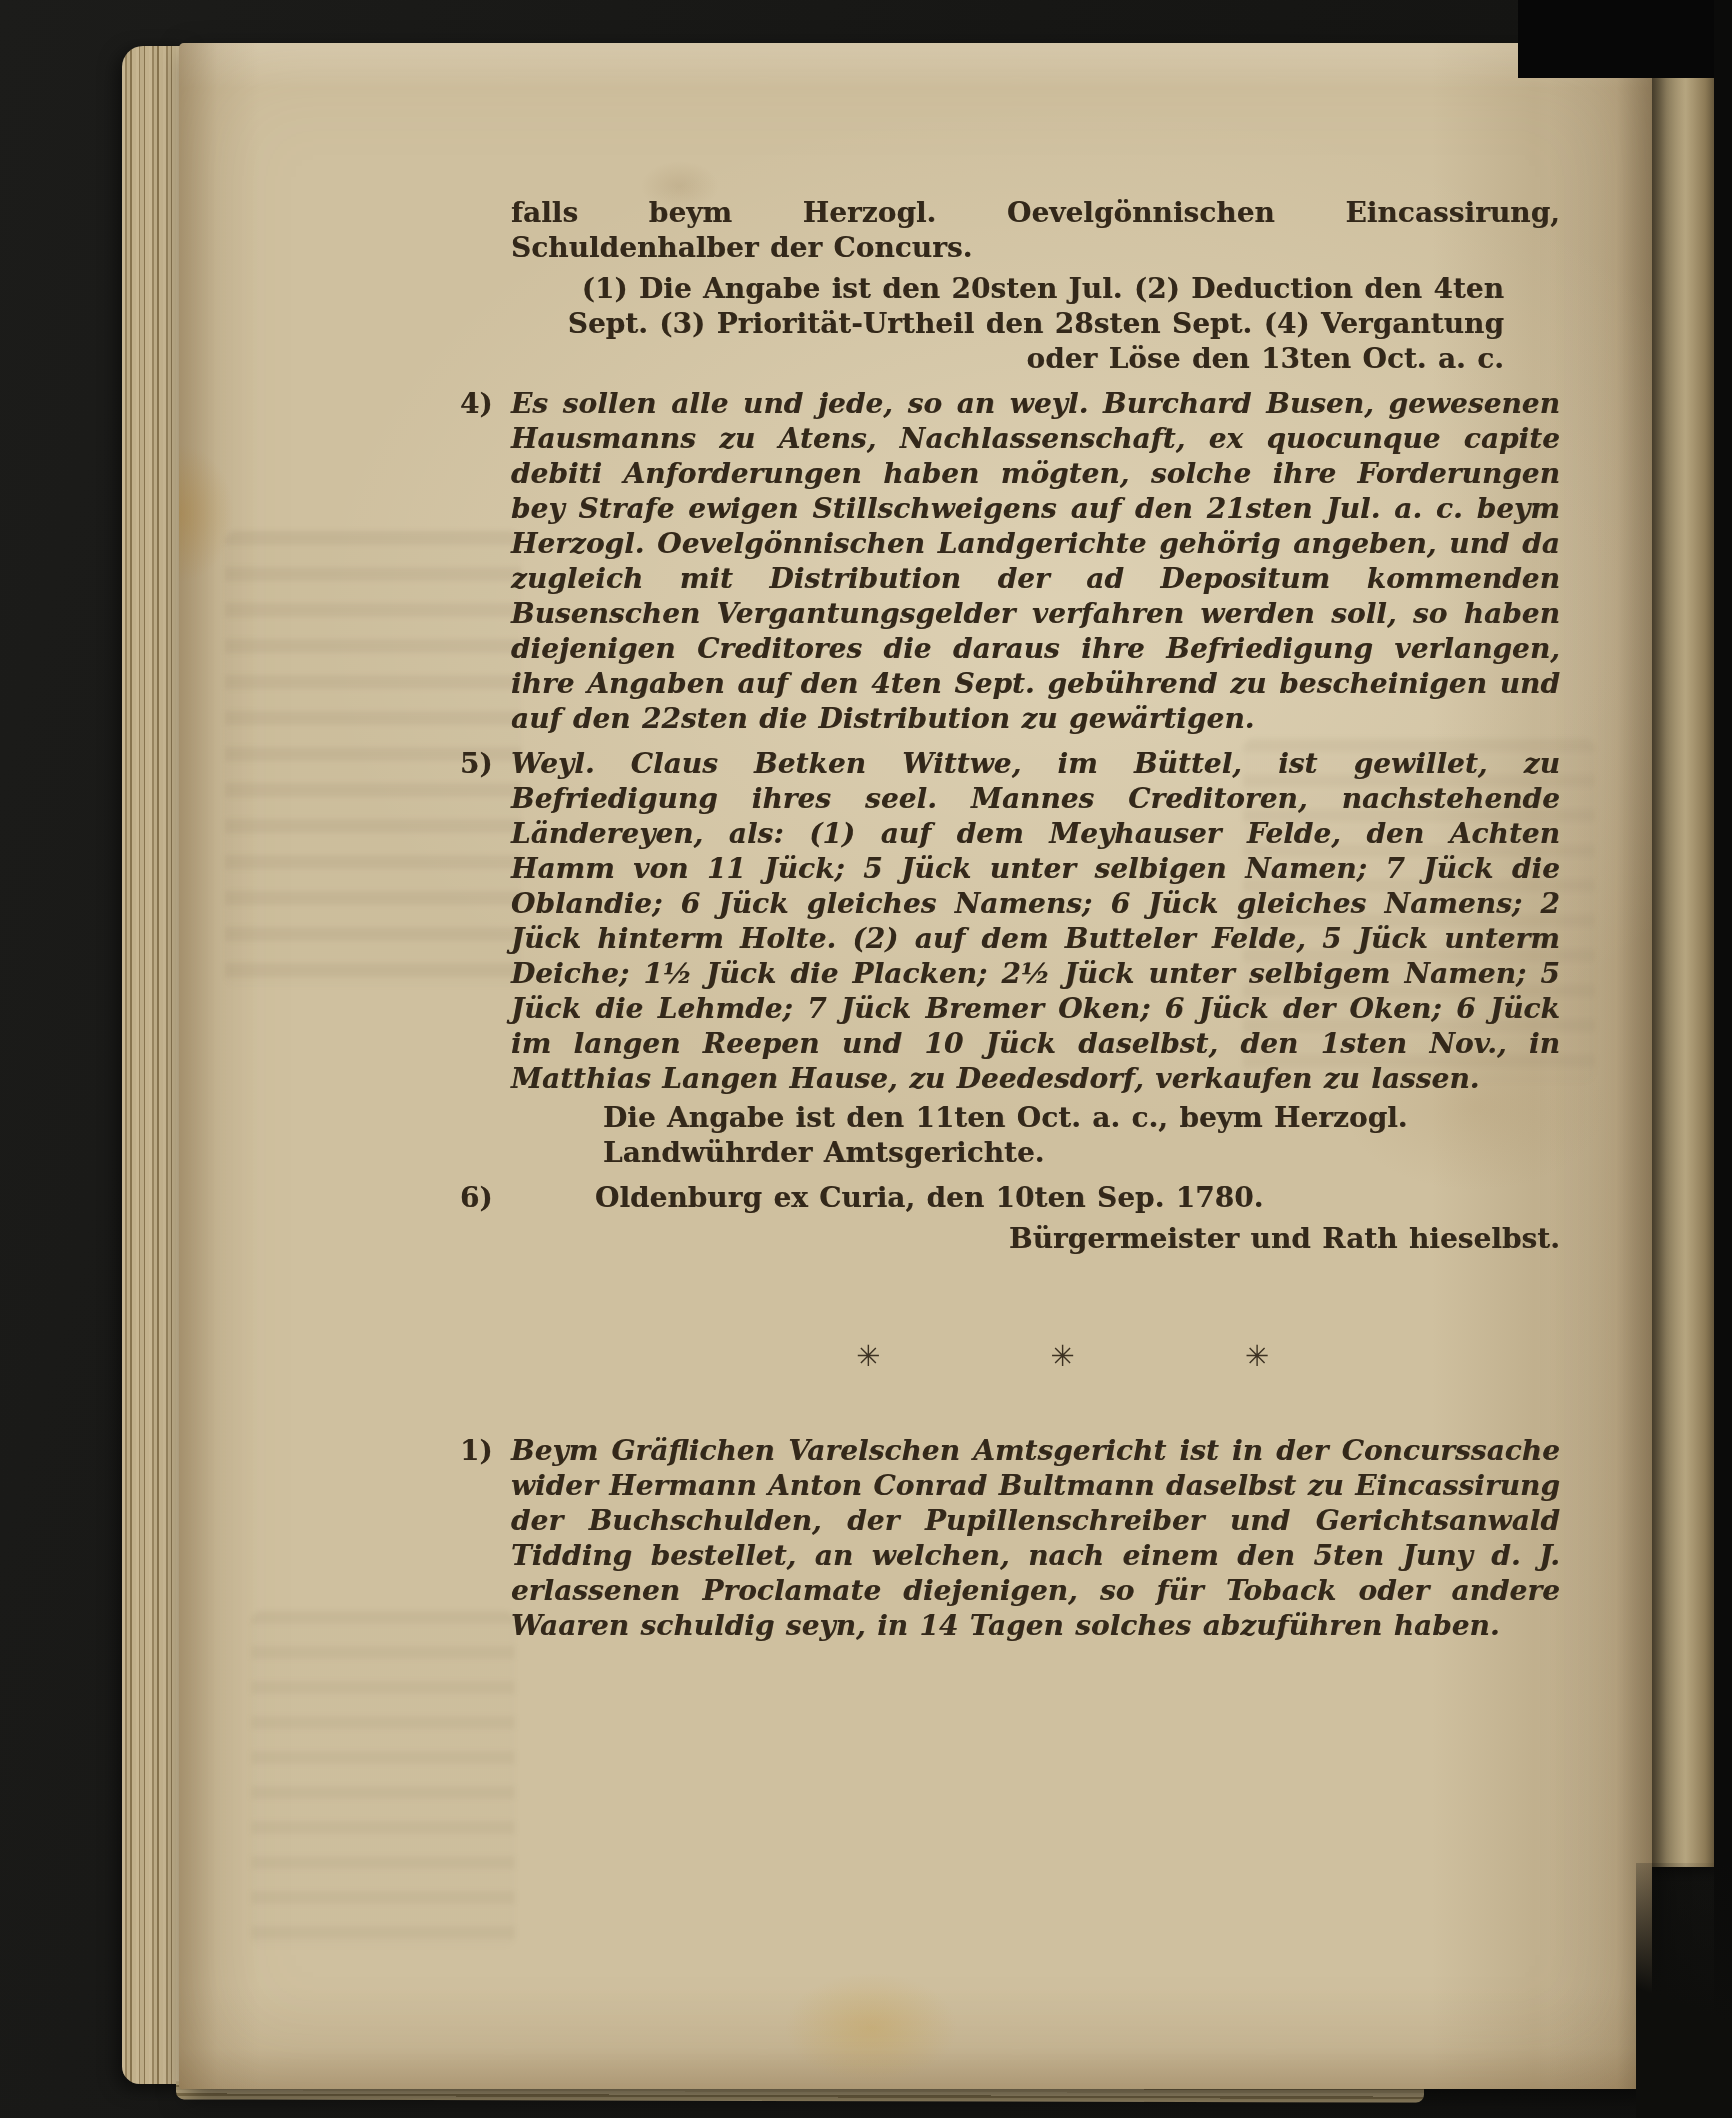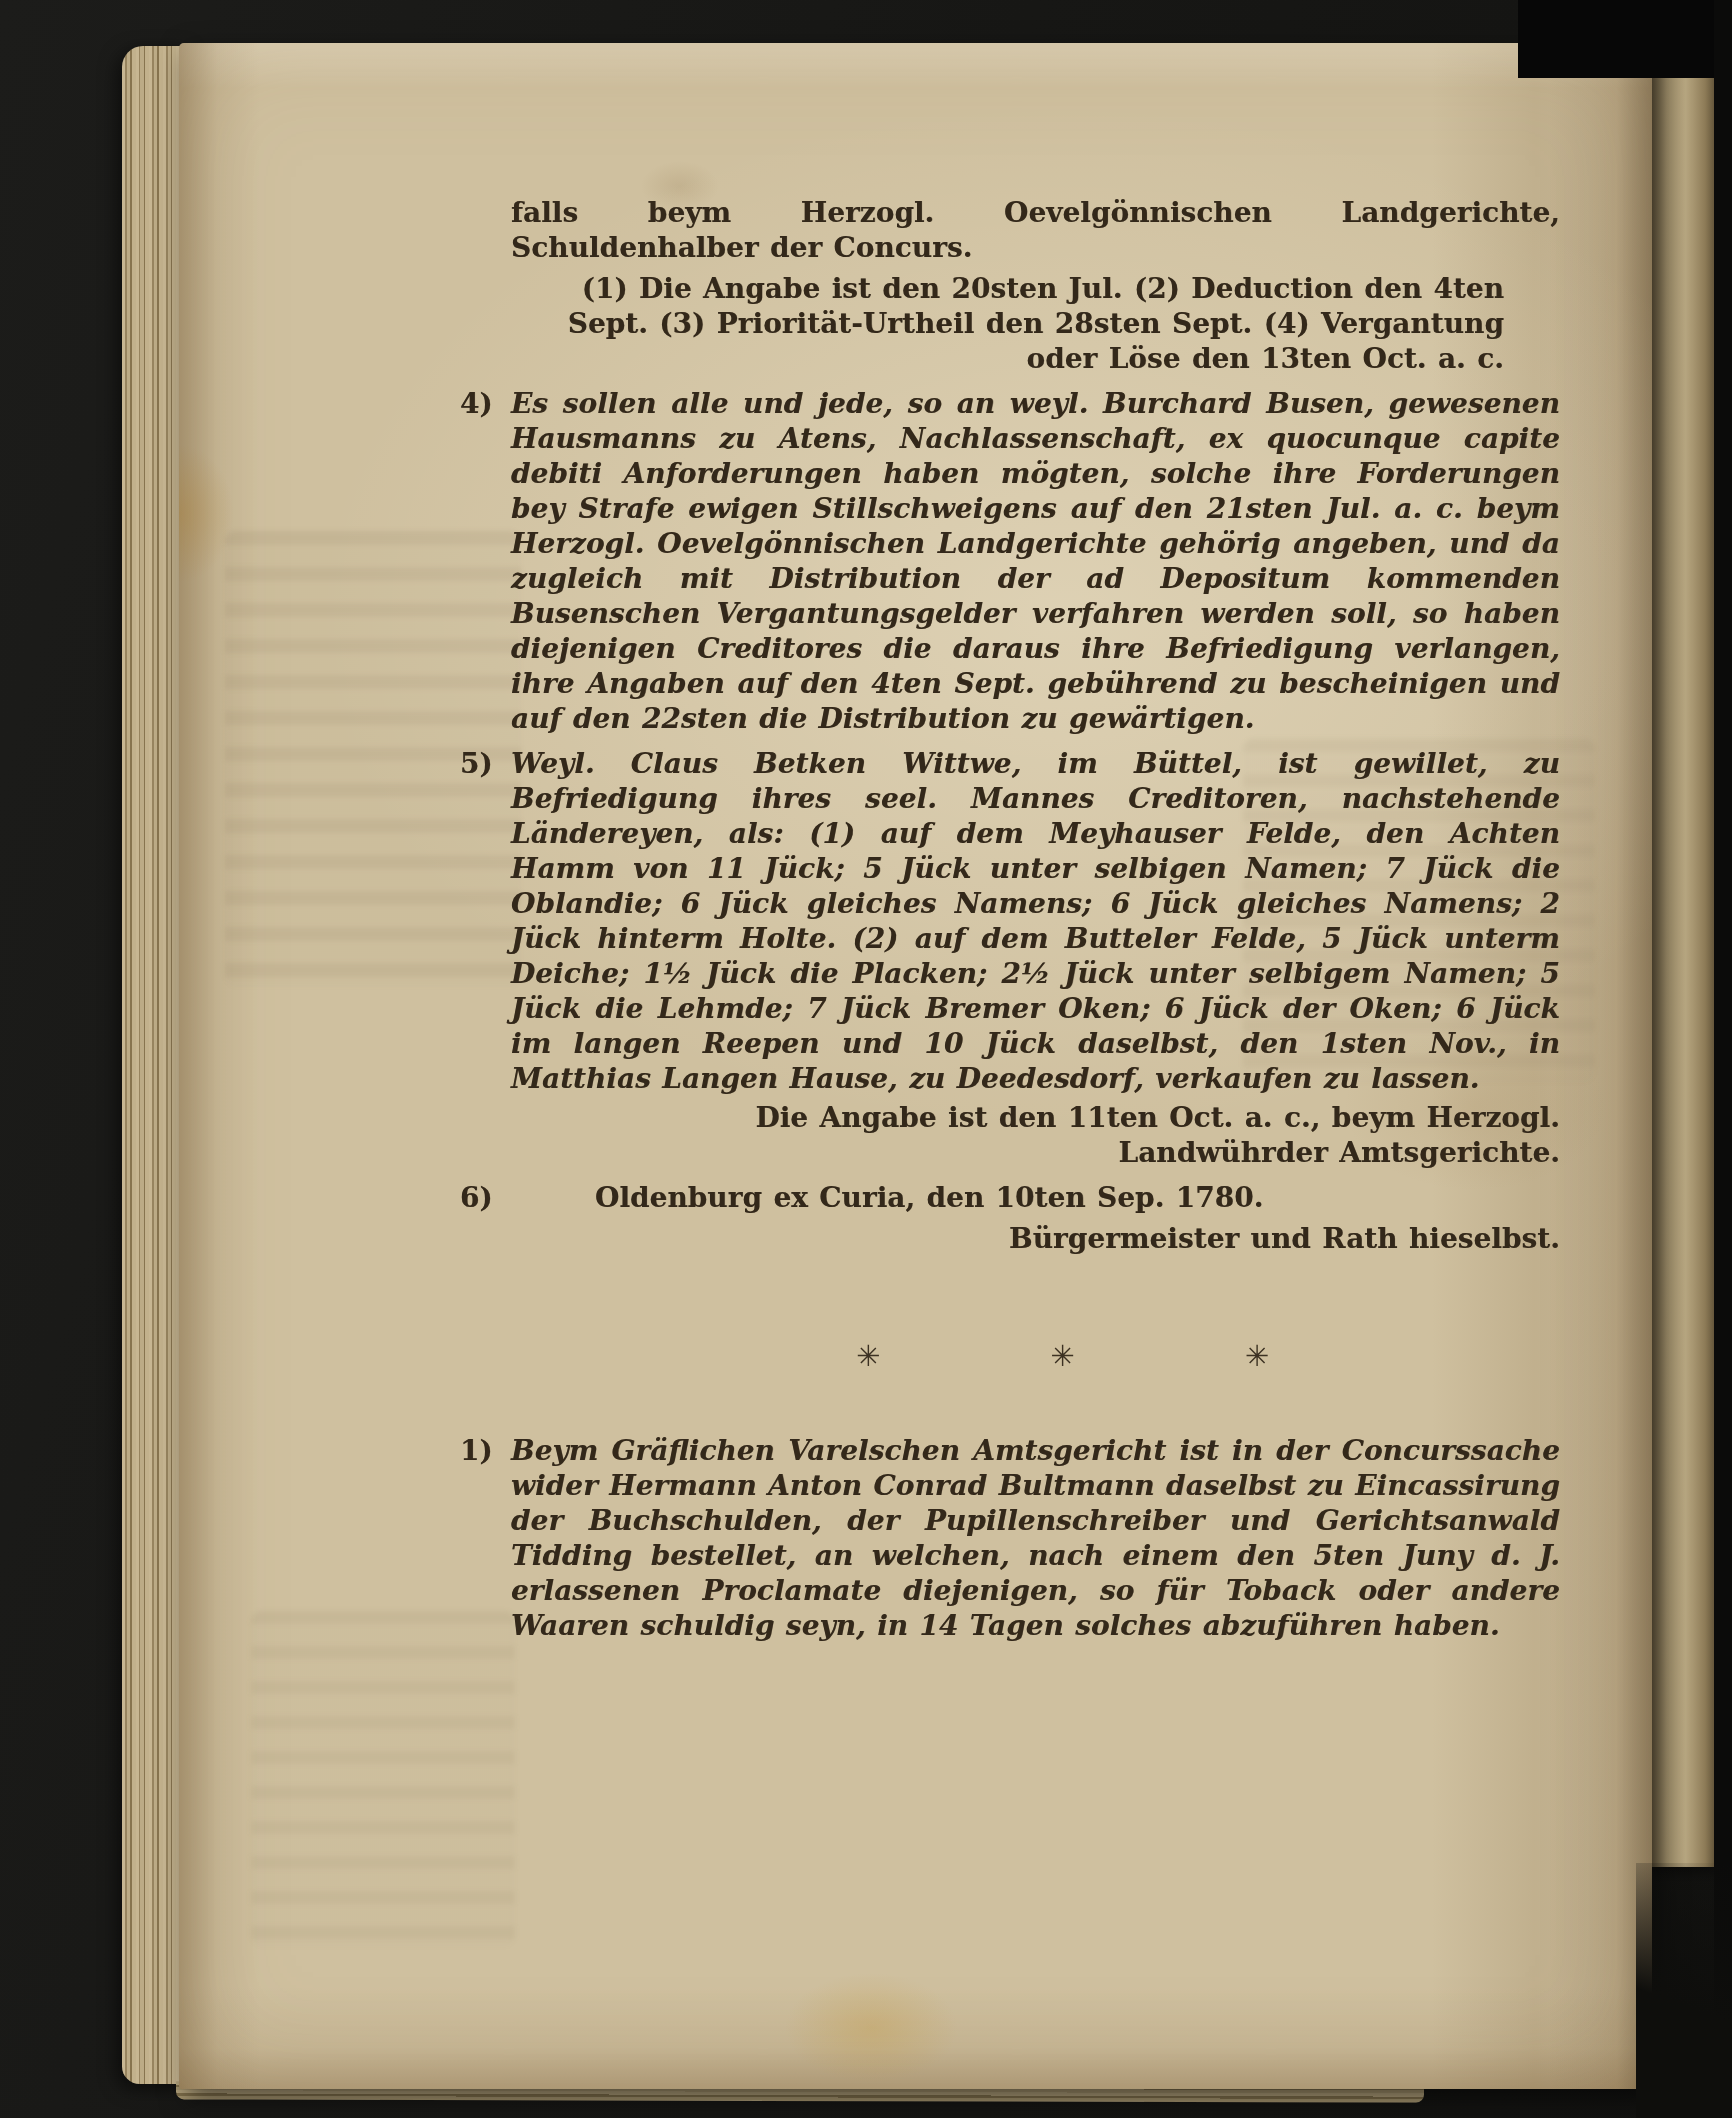--- a/index.html
+++ b/index.html
@@ -80,21 +80,21 @@
     font-size: 28px; line-height: 35px; font-weight: bold;
     text-align: justify;
     text-shadow: 0.3px 0.4px 0.6px rgba(40,28,12,0.40);
     word-spacing: 1.6px;
   }
   .para { margin: 0 0 6.4px 0; }
   .note-top { margin: 1.6px 56px 8px 40px; text-align: right; }
   .item { position: relative; margin: 9.6px 0 4.8px 0; }
   .item .num { position: absolute; left: -51px; top: 0; width: 46px; }
   .item .itext { margin: 0; font-style: italic; }
-  .subnote { margin: 4.8px 0 9.6px 92px; text-align: right; }
+  .subnote { margin: 4.8px 0 9.6px 92px; text-align: left; }
   .dateline { margin: 4.8px 0 0 84px; text-align: left; }
   .signature { margin: 6.4px 0 0 428px; text-align: right; }
   .ornaments {
     display: flex; gap: 170px; padding-left: 345px;
     margin: 83px 0 59px 0;
     font-family: "DejaVu Sans", sans-serif;
     font-size: 29px; color: #3c3122; text-shadow: none;
   }
 
   
@@ -115,21 +115,21 @@
   <div class="next-page-edge"></div>
 
   <div class="page">
 
     <div class="showthrough st1"></div>
     <div class="showthrough st2"></div>
     <div class="showthrough st3"></div>
 
     <div class="text-block">
 
-      <p class="para">falls beym Herzogl. Oevelgönnischen Landgerichte, Schuldenhalber der Concurs.</p>
+      <p class="para">falls beym Herzogl. Oevelgönnischen Eincassirung, Schuldenhalber der Concurs.</p>
 
       <p class="para note-top">(1) Die Angabe ist den 20sten Jul. (2) Deduction den 4ten Sept. (3) Priorität-Urtheil den 28sten Sept. (4) Vergantung oder Löse den 13ten Oct. a. c.</p>
 
       <div class="item">
         <span class="num">4)</span>
         <p class="para itext">Es sollen alle und jede, so an weyl. Burchard Busen, gewesenen Hausmanns zu Atens, Nachlassenschaft, ex quocunque capite debiti Anforderungen haben mögten, solche ihre Forderungen bey Strafe ewigen Stillschweigens auf den 21sten Jul. a. c. beym Herzogl. Oevelgönnischen Landgerichte gehörig angeben, und da zugleich mit Distribution der ad Depositum kommenden Busenschen Vergantungsgelder verfahren werden soll, so haben diejenigen Creditores die daraus ihre Befriedigung verlangen, ihre Angaben auf den 4ten Sept. gebührend zu bescheinigen und auf den 22sten die Distribution zu gewärtigen.</p>
       </div>
 
       <div class="item">
         <span class="num">5)</span>

